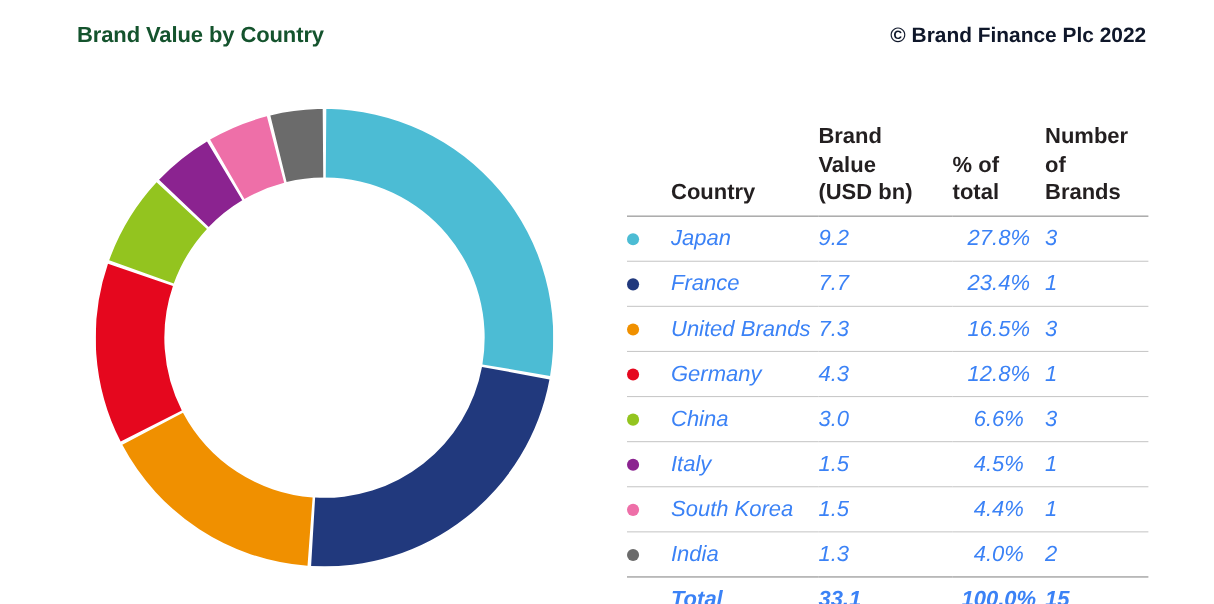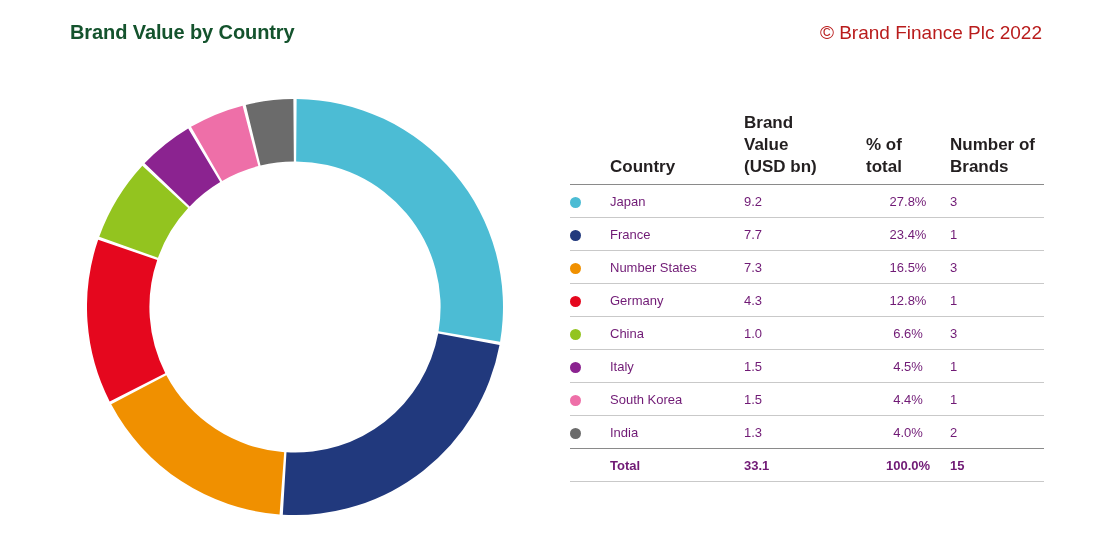--- a/index.html
+++ b/index.html
@@ -24,22 +24,22 @@
     color: #14532d;
     letter-spacing: -0.1px;
     white-space: nowrap;
   }
 
   #copyright {
     position: absolute;
     right: 62px;
     top: 22px;
     font-size: 19px;
-    font-weight: normal;
-    color: #b91c1c;
+    font-weight: bold;
+    color: #0f172a;
     white-space: nowrap;
   }
 
   #donut-wrap {
     position: absolute;
     left: 87px;
     top: 99px;
     width: 416px;
     height: 416px;
   }
@@ -50,34 +50,35 @@
     position: absolute;
     left: 570px;
     top: 112px;
     width: 474px;
     border-collapse: collapse;
     font-size: 15px;
   }
   #brand-table th {
     font-weight: bold;
     color: #231f20;
-    font-size: 17px;
+    font-size: 20px;
     text-align: left;
     vertical-align: bottom;
     padding: 0 0 7px 0;
     line-height: 1.28;
     border-bottom: 1px solid #8a8a8a;
   }
   #brand-table td {
-    color: #701a75;
-    font-size: 13px;
+    color: #3b82f6;
+    font-size: 20px;
     padding: 9px 0 8px 0;
     vertical-align: middle;
     border-bottom: 1px solid #c9c9c9;
     white-space: nowrap;
+    font-style: italic;
   }
   .col-swatch { width: 40px; }
   .col-country { width: 134px; }
   .col-value { width: 122px; }
   .col-pct { width: 84px; text-align: center; }
   .col-brands { width: 94px; }
 
   th.col-swatch { border-bottom-color: #8a8a8a; }
 
   .swatch {
@@ -149,36 +150,36 @@
       </tr>
       <tr id="row-france">
         <td class="col-swatch"><span class="swatch" style="background: rgb(33, 57, 125);"></span></td>
         <td class="col-country">France</td>
         <td class="col-value">7.7</td>
         <td class="col-pct">23.4%</td>
         <td class="col-brands">1</td>
       </tr>
       <tr id="row-united-states">
         <td class="col-swatch"><span class="swatch" style="background: rgb(240, 144, 0);"></span></td>
-        <td class="col-country">Number States</td>
+        <td class="col-country">United Brands</td>
         <td class="col-value">7.3</td>
         <td class="col-pct">16.5%</td>
         <td class="col-brands">3</td>
       </tr>
       <tr id="row-germany">
         <td class="col-swatch"><span class="swatch" style="background: rgb(229, 7, 30);"></span></td>
         <td class="col-country">Germany</td>
         <td class="col-value">4.3</td>
         <td class="col-pct">12.8%</td>
         <td class="col-brands">1</td>
       </tr>
       <tr id="row-china">
         <td class="col-swatch"><span class="swatch" style="background: rgb(147, 196, 31);"></span></td>
         <td class="col-country">China</td>
-        <td class="col-value">1.0</td>
+        <td class="col-value">3.0</td>
         <td class="col-pct">6.6%</td>
         <td class="col-brands">3</td>
       </tr>
       <tr id="row-italy">
         <td class="col-swatch"><span class="swatch" style="background: rgb(139, 35, 144);"></span></td>
         <td class="col-country">Italy</td>
         <td class="col-value">1.5</td>
         <td class="col-pct">4.5%</td>
         <td class="col-brands">1</td>
       </tr>

